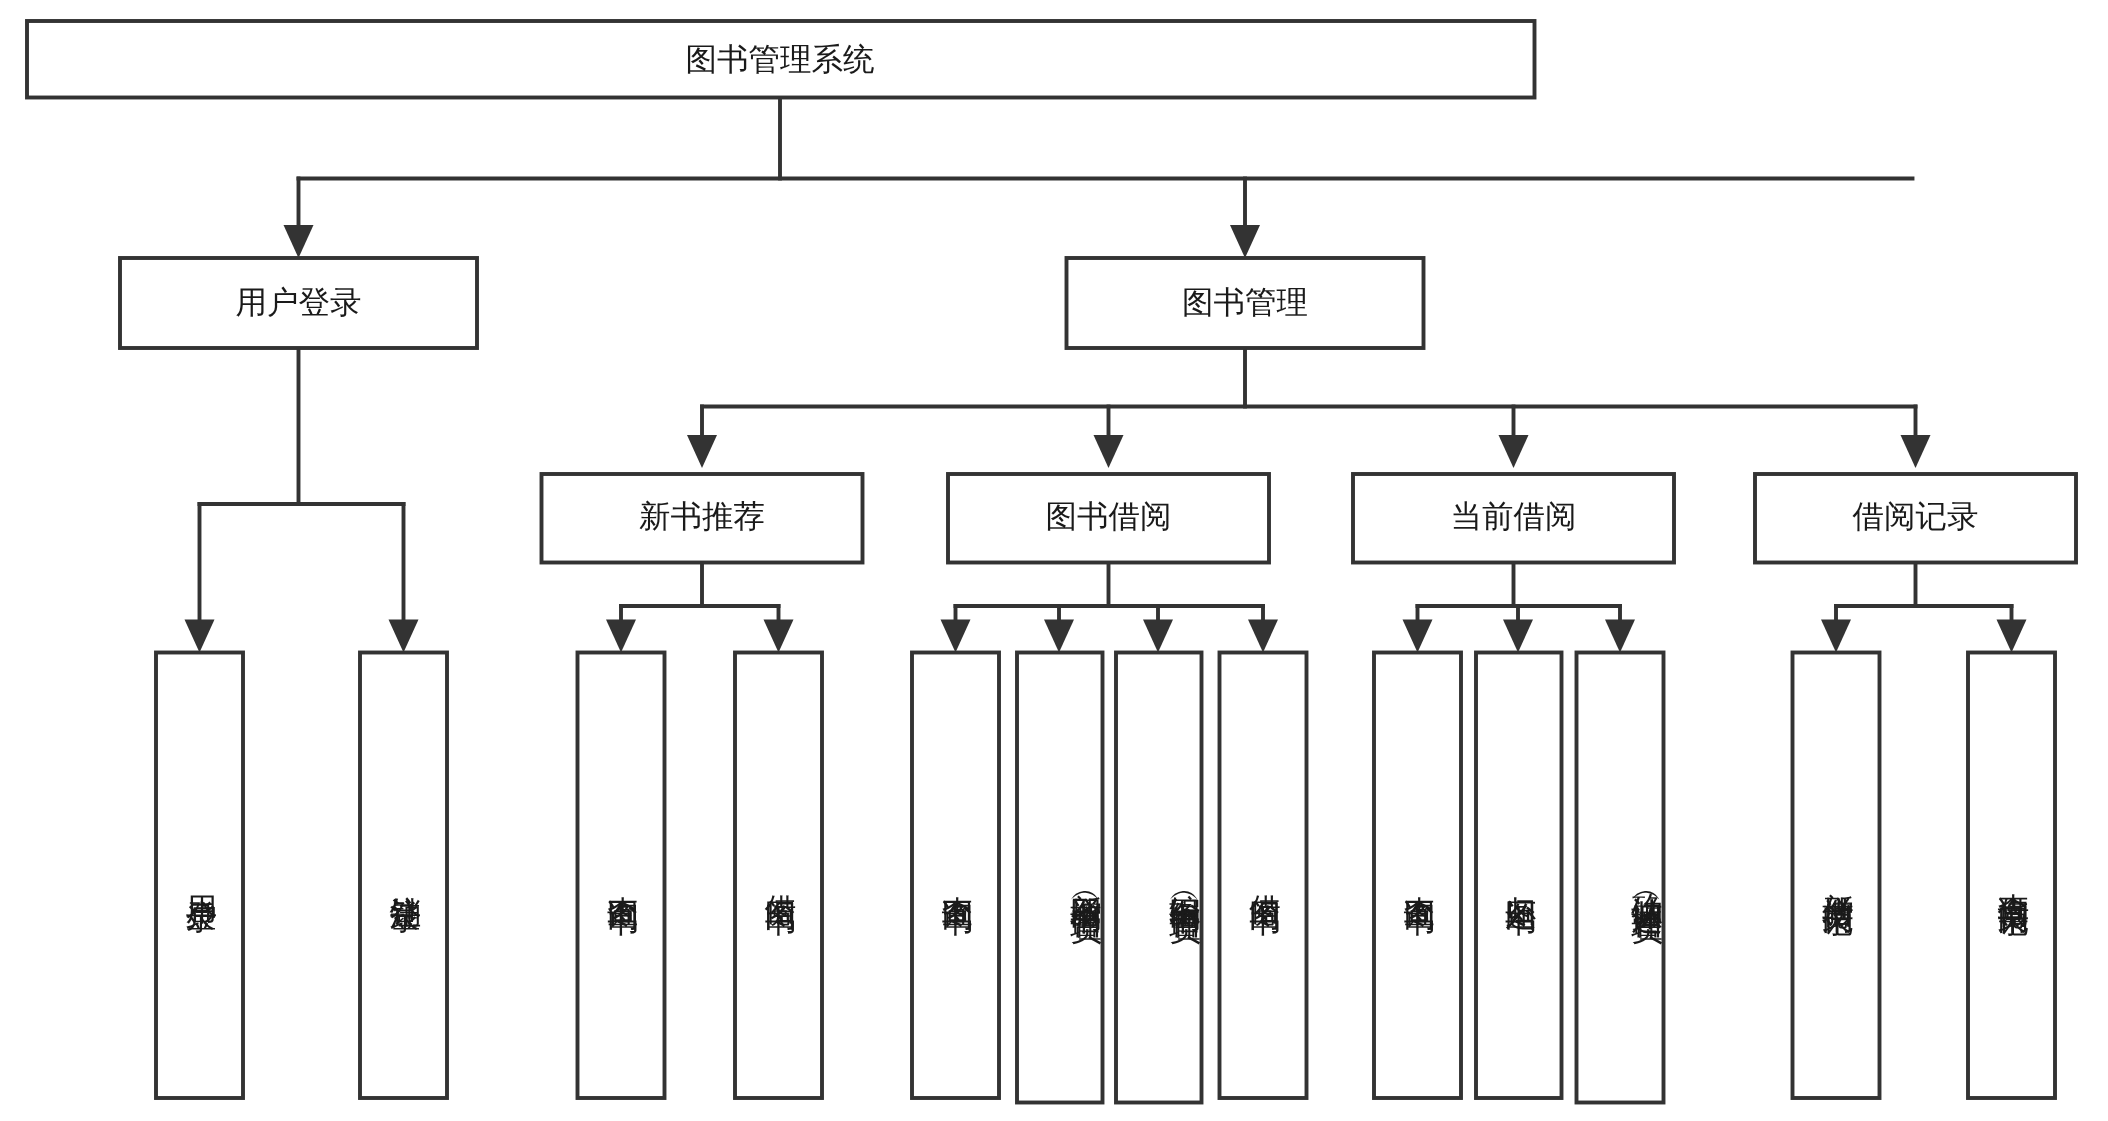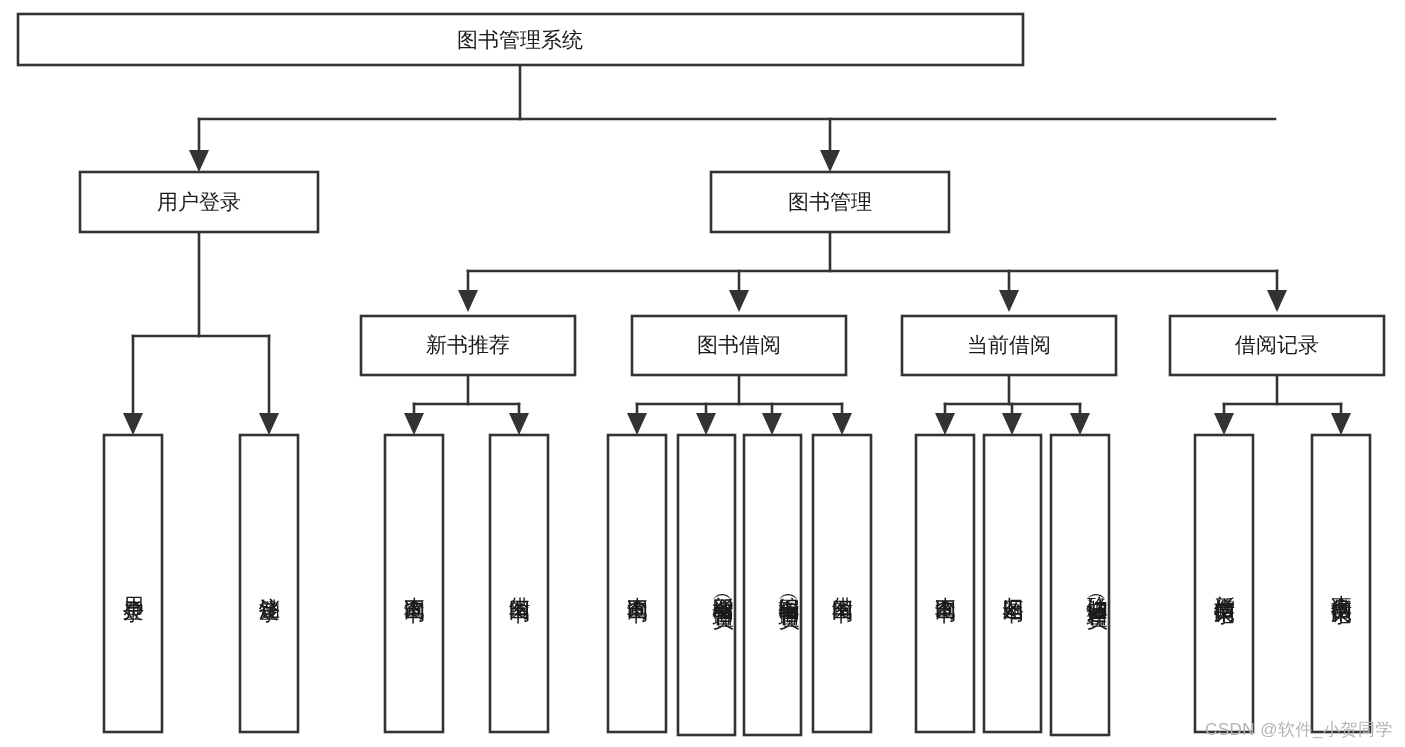--- a/index.html
+++ b/index.html
@@ -216,15 +216,14 @@
   <div class="vlabel" style="left:916px; top:435px; width:58px; height:297px; display:flex; align-items:center; justify-content:center;">查询图书</div>
 
   <div class="vlabel" style="left:984px; top:435px; width:57px; height:297px; display:flex; align-items:center; justify-content:center;">归还图书</div>
 
   <div class="vlabel" style="left:1051px; top:441px; width:58px; height:294px; display:flex; align-items:flex-start; justify-content:center;">确认归还（管理员）</div>
 
   <div class="vlabel" style="left:1195px; top:435px; width:58px; height:297px; display:flex; align-items:center; justify-content:center;">新增借阅记录</div>
 
   <div class="vlabel" style="left:1312px; top:435px; width:58px; height:297px; display:flex; align-items:center; justify-content:center;">查询借阅记录</div>
 
-  <div class="watermark">CSDN @软件_小贺同学</div>
 
 </div>
 
 </body></html>

